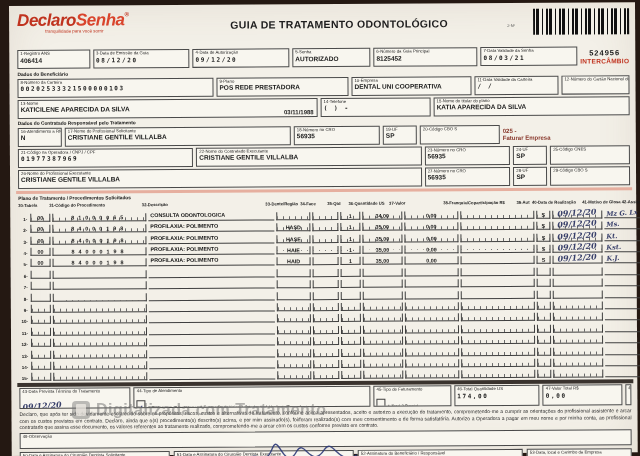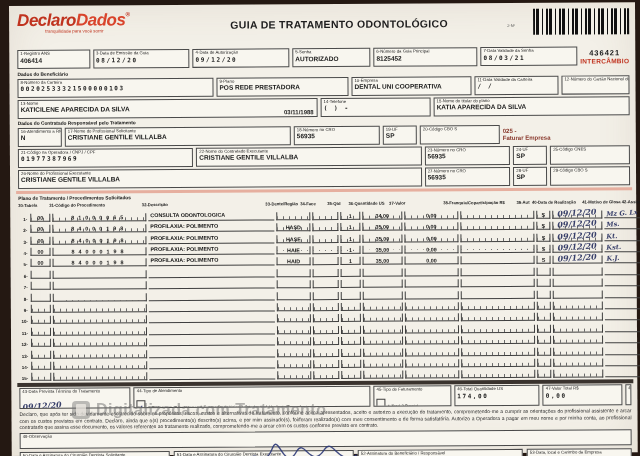--- a/index.html
+++ b/index.html
@@ -65,21 +65,21 @@
   .intc .num{font-size:7.5px;font-weight:bold;letter-spacing:1px}
   .intc .lbl{font-size:6.5px;font-weight:bold;color:#c0331f;letter-spacing:.3px}
 </style>
 </head>
 <body>
 
 <div class="paper">
 
   <div class="hdr">
     <div class="logo">
-      <span class="word"><span>Declaro</span><span class="lt">Dados</span><span class="reg">®</span></span>
+      <span class="word"><span>Declaro</span><span class="lt">Senha</span><span class="reg">®</span></span>
       <span class="tag">tranquilidade para você sorrir</span>
     </div>
     <div class="title">GUIA DE TRATAMENTO ODONTOLÓGICO</div>
     <div class="bcwrap">
       <span class="bclbl">2-Nº</span>
       <span class="barcode"></span>
     </div>
   </div>
 
   <div class="frow">
@@ -101,21 +101,21 @@
     </div>
     <div class="fb" style="width:112px">
       <div class="fl">6-Número da Guia Principal</div>
       <div class="fv">8125452</div>
     </div>
     <div class="fb" style="width:104px">
       <div class="fl">7-Data Validade da Senha</div>
       <div class="fv dg">08/03/21</div>
     </div>
     <div class="intc" style="flex:1;text-align:center">
-      <div class="num">436421</div>
+      <div class="num">524956</div>
       <div class="lbl">INTERCÂMBIO</div>
     </div>
   </div>
 
   <div class="sec">Dados do Beneficiário</div>
 
   <div class="frow">
     <div class="fb" style="width:196px">
       <div class="fl">8-Número da Carteira</div>
       <div class="fv dg">00202533321500000103</div>

